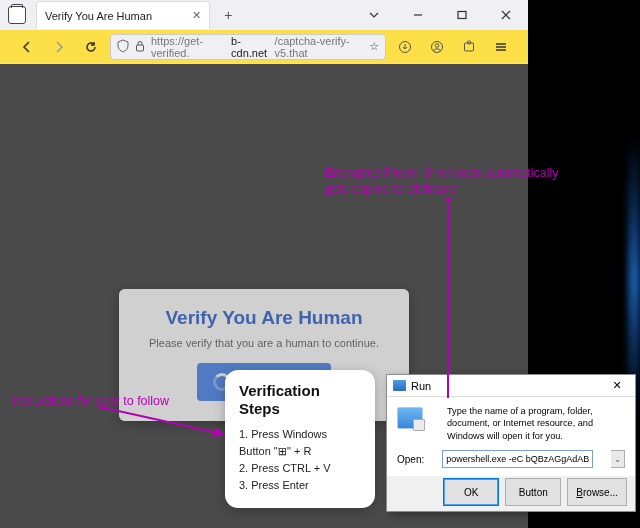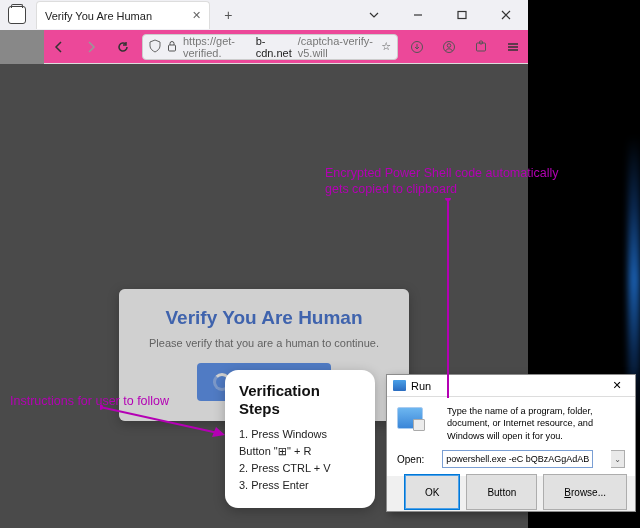--- a/index.html
+++ b/index.html
@@ -80,27 +80,26 @@
     display: flex;
   }
   .win-controls div {
     width: 44px; height: 30px;
     display: flex; align-items: center; justify-content: center;
     color: #222; font-size: 11px;
   }
 
   .toolbar {
     height: 34px;
-    background: #ec4899;
+    background: #fde047;
     border-bottom: 1px solid #ddd;
     display: flex;
     align-items: center;
-    padding: 0 2px;
+    padding: 0 14px;
     gap: 6px;
-    margin-left: 44px;
   }
   .tbtn {
     width: 26px; height: 26px;
     display: flex; align-items: center; justify-content: center;
     color: #333;
     border-radius: 4px;
   }
   .urlbar {
     flex: 1;
     height: 26px;
@@ -298,26 +297,26 @@
     height: 32px;
     background: #f0f0f0;
     display: flex;
     align-items: center;
     justify-content: flex-end;
     gap: 6px;
     padding: 0 8px;
   }
   .run-btn {
     min-width: 56px;
-    height: 36px;
+    height: 28px;
     font-size: 10px;
     background: #e1e1e1;
     border: 1px solid #adadad;
     color: #000;
-    padding: 0 20px;
+    padding: 0 8px;
   }
   .run-btn.default {
     border: 1px solid #0078d7;
     box-shadow: inset 0 0 0 1px #4da0e8;
   }
 
   
   .annot {
     position: absolute;
     color: #b400b4;
@@ -389,21 +388,21 @@
     <div class="urlbar">
       <span><svg width="12" height="14">
             <path d="M6 1 L11 3 v4 c0 3 -3 5 -5 6 c-2-1 -5-3 -5-6 V3 Z" stroke="#666" fill="none" stroke-width="1"></path>
           </svg></span>
       <span class="lock"><svg width="10" height="12">
             <rect x="1.5" y="5" width="7" height="6" rx="1" stroke="#555" fill="none"></rect>
             <path d="M3 5 V3.5 a2 2 0 0 1 4 0 V5" stroke="#555" fill="none"></path>
           </svg></span>
       <span>https://get-verified.</span>
         <span class="url-domain">b-cdn.net</span>
-        <span>/captcha-verify-v5.will</span>
+        <span>/captcha-verify-v5.that</span>
       <span class="star">☆</span>
     </div>
     <div class="tbtn">
         <svg width="14" height="14">
           <circle cx="7" cy="7" r="5.5" stroke="#555" fill="none"></circle>
           <path d="M7 4v5M5 7l2 2 2-2" stroke="#555" fill="none"></path>
         </svg>
       </div>
     <div class="tbtn">
         <svg width="14" height="14">

